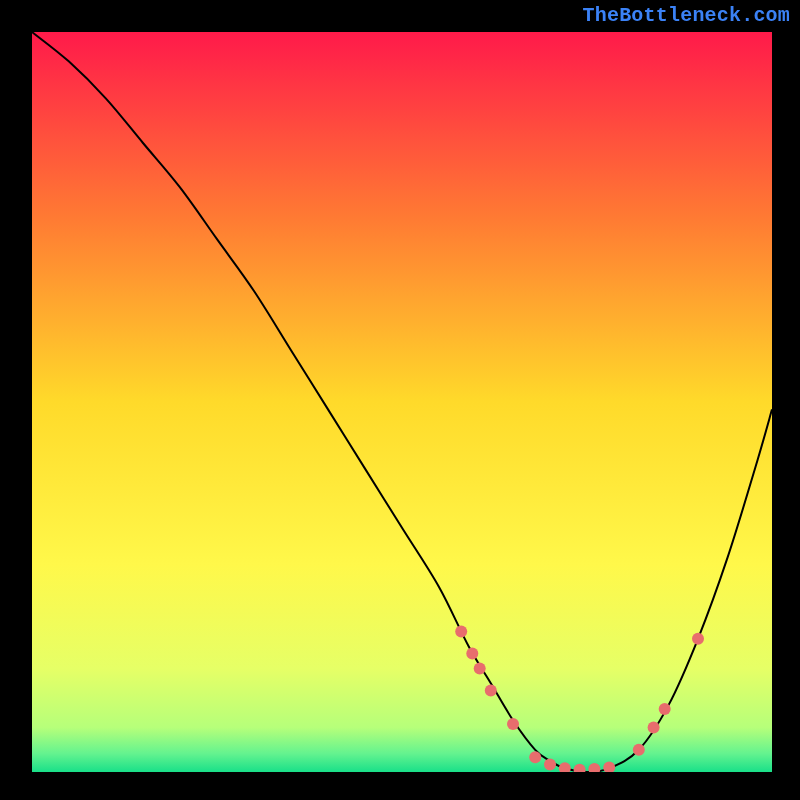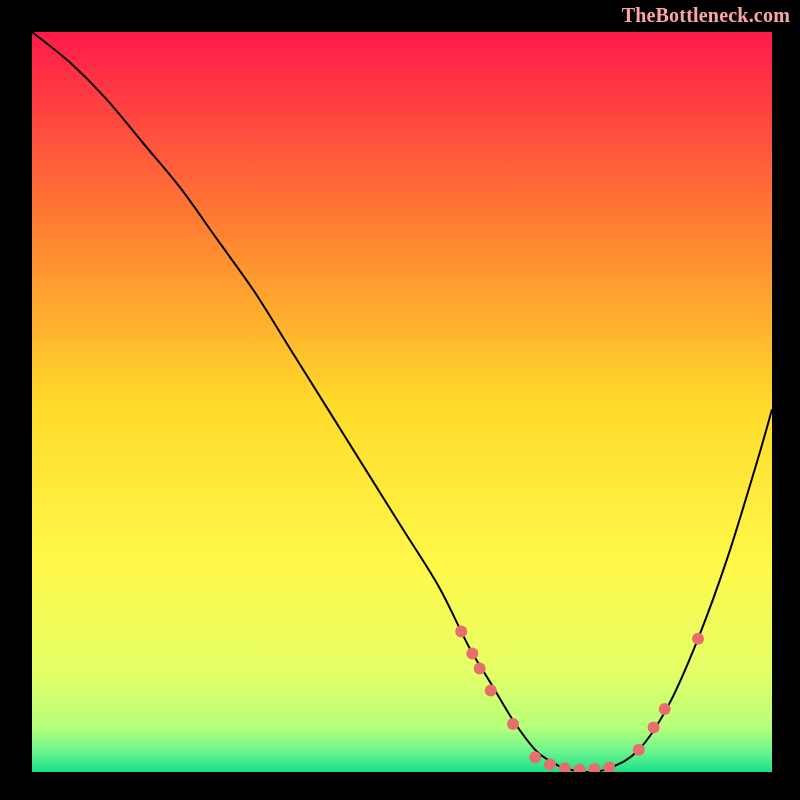--- a/index.html
+++ b/index.html
@@ -13,24 +13,24 @@
   .outer {
     position: relative;
     width: 800px;
     height: 800px;
     background: #000000;
   }
   .watermark {
     position: absolute;
     top: 4px;
     right: 10px;
-    font-family: Liberation Serif, serif;
+    font-family: Liberation Mono, monospace;
     font-size: 20px;
     font-weight: bold;
-    color: #fca5a5;
+    color: #3b82f6;
     letter-spacing: 0.2px;
     z-index: 5;
   }
   .plot {
     position: absolute;
     left: 32px;
     top: 32px;
     width: 740px;
     height: 740px;
   }

